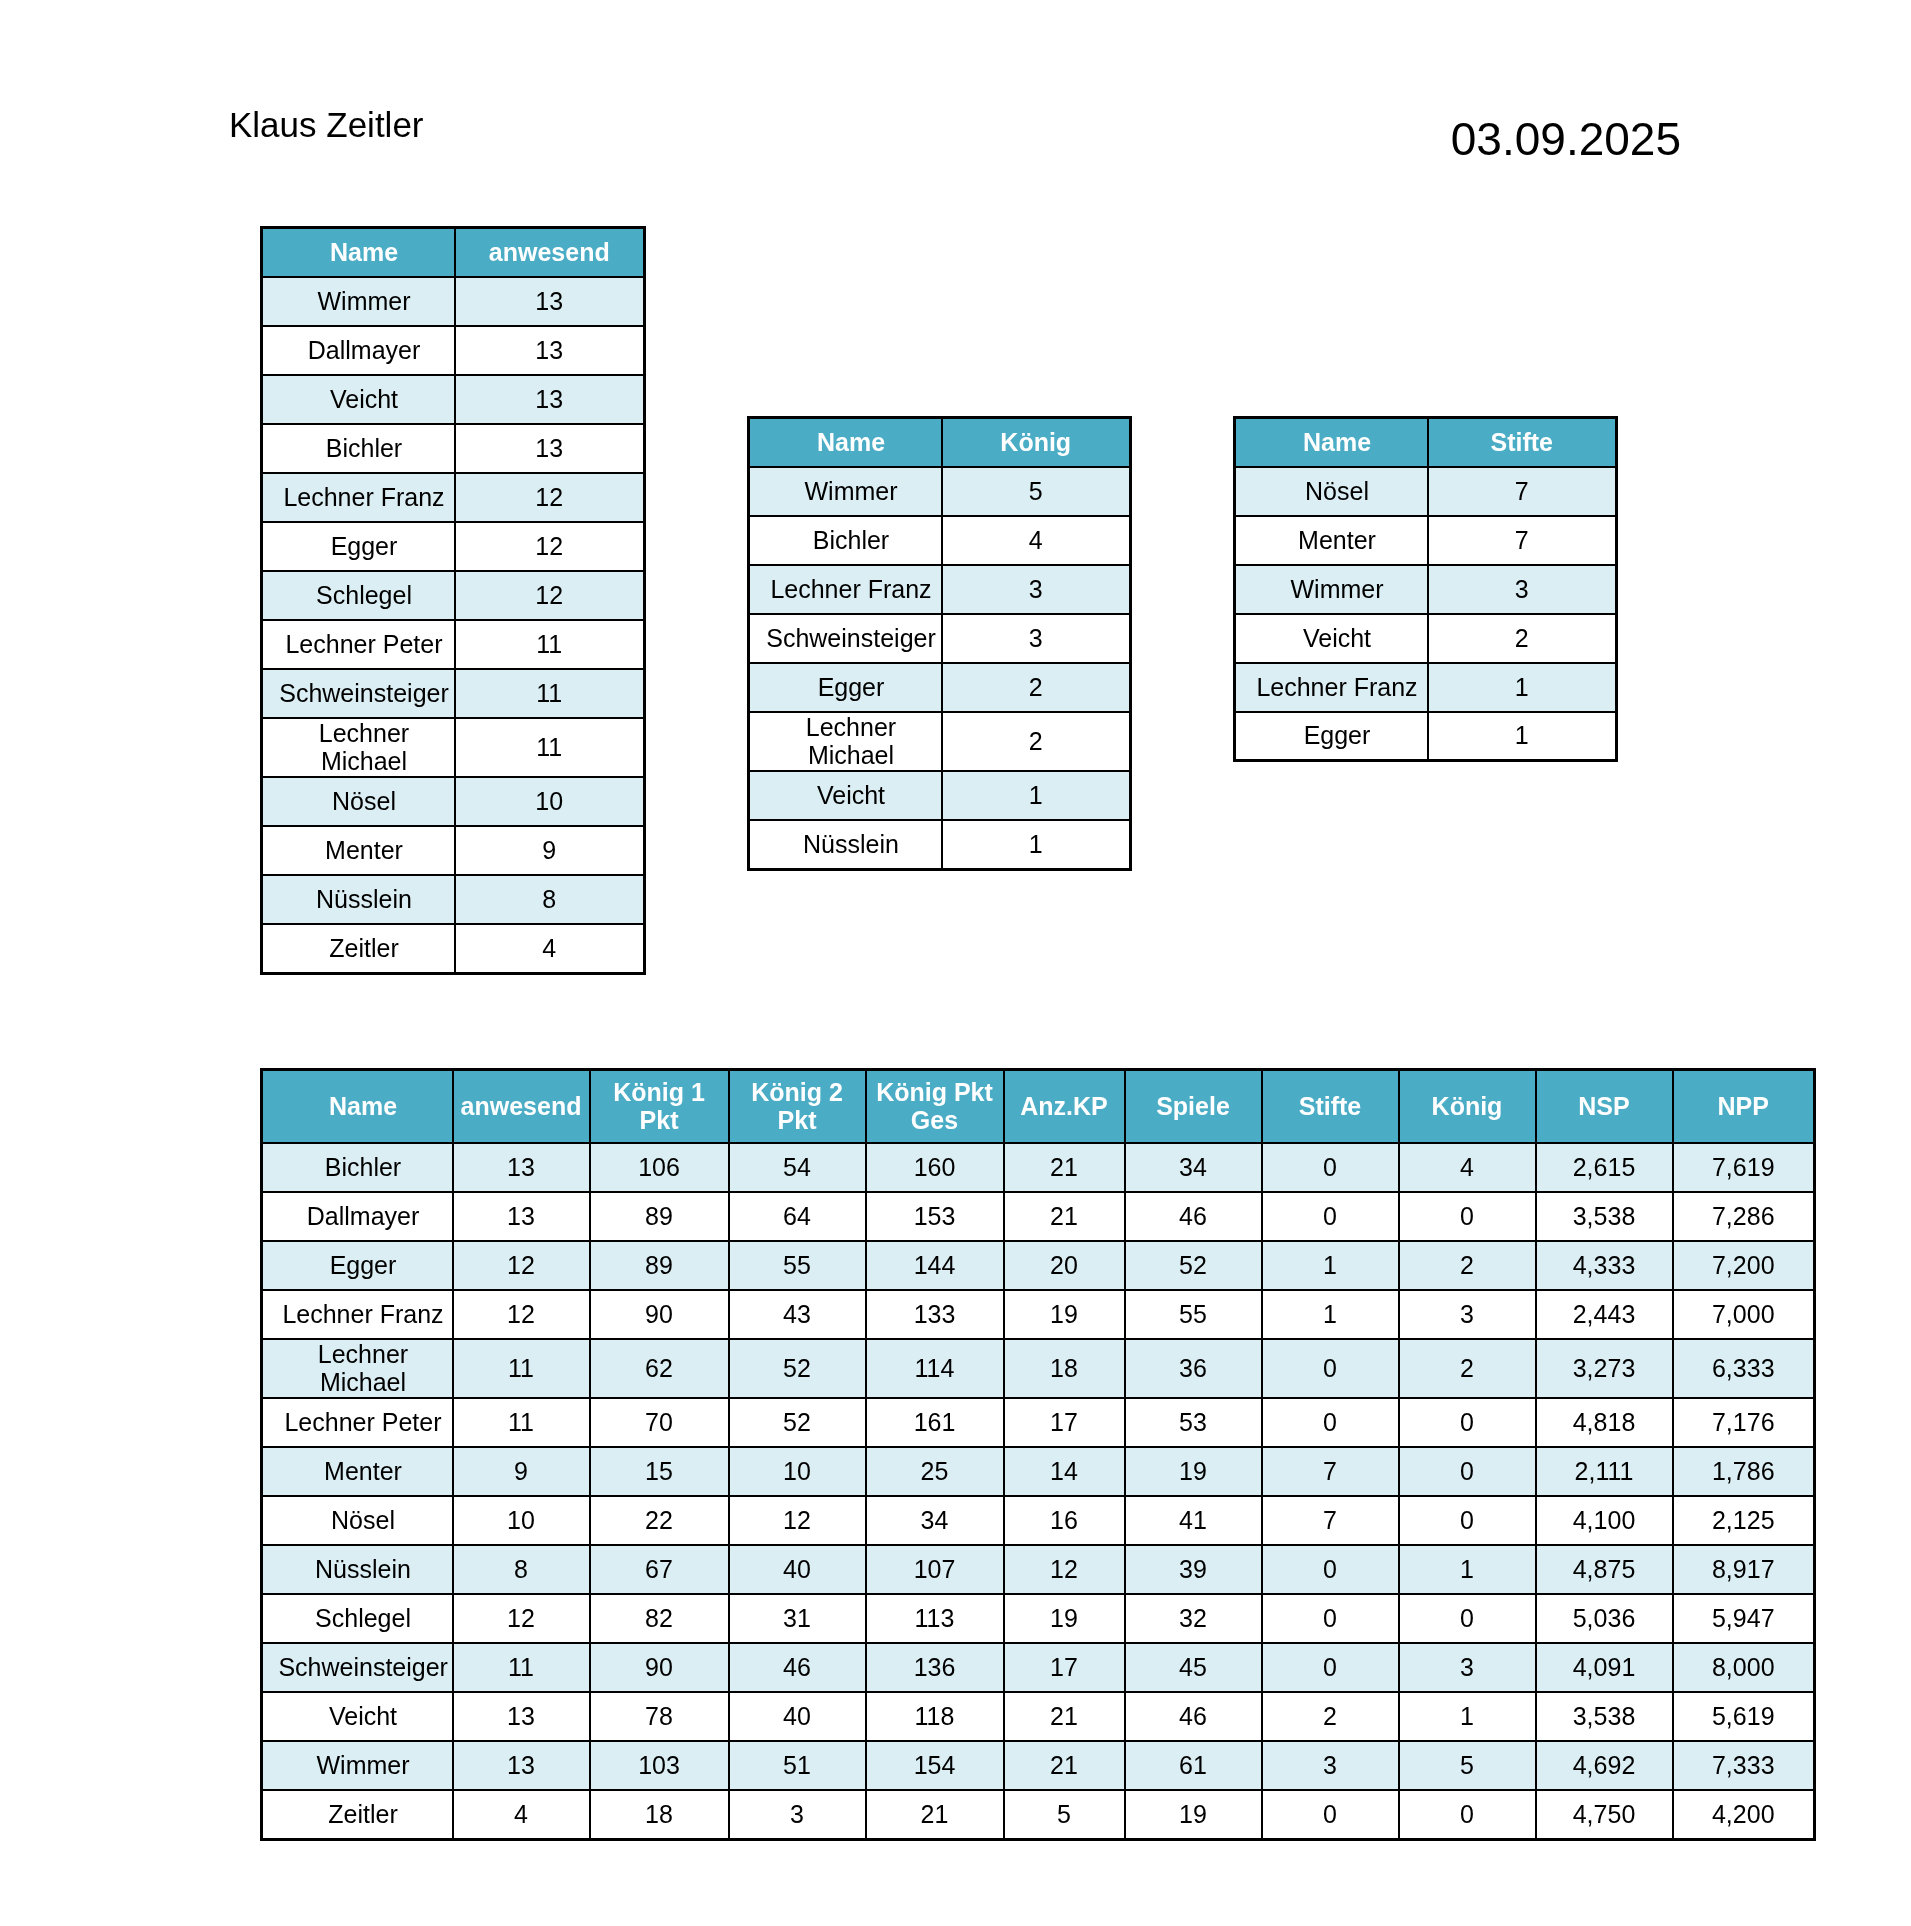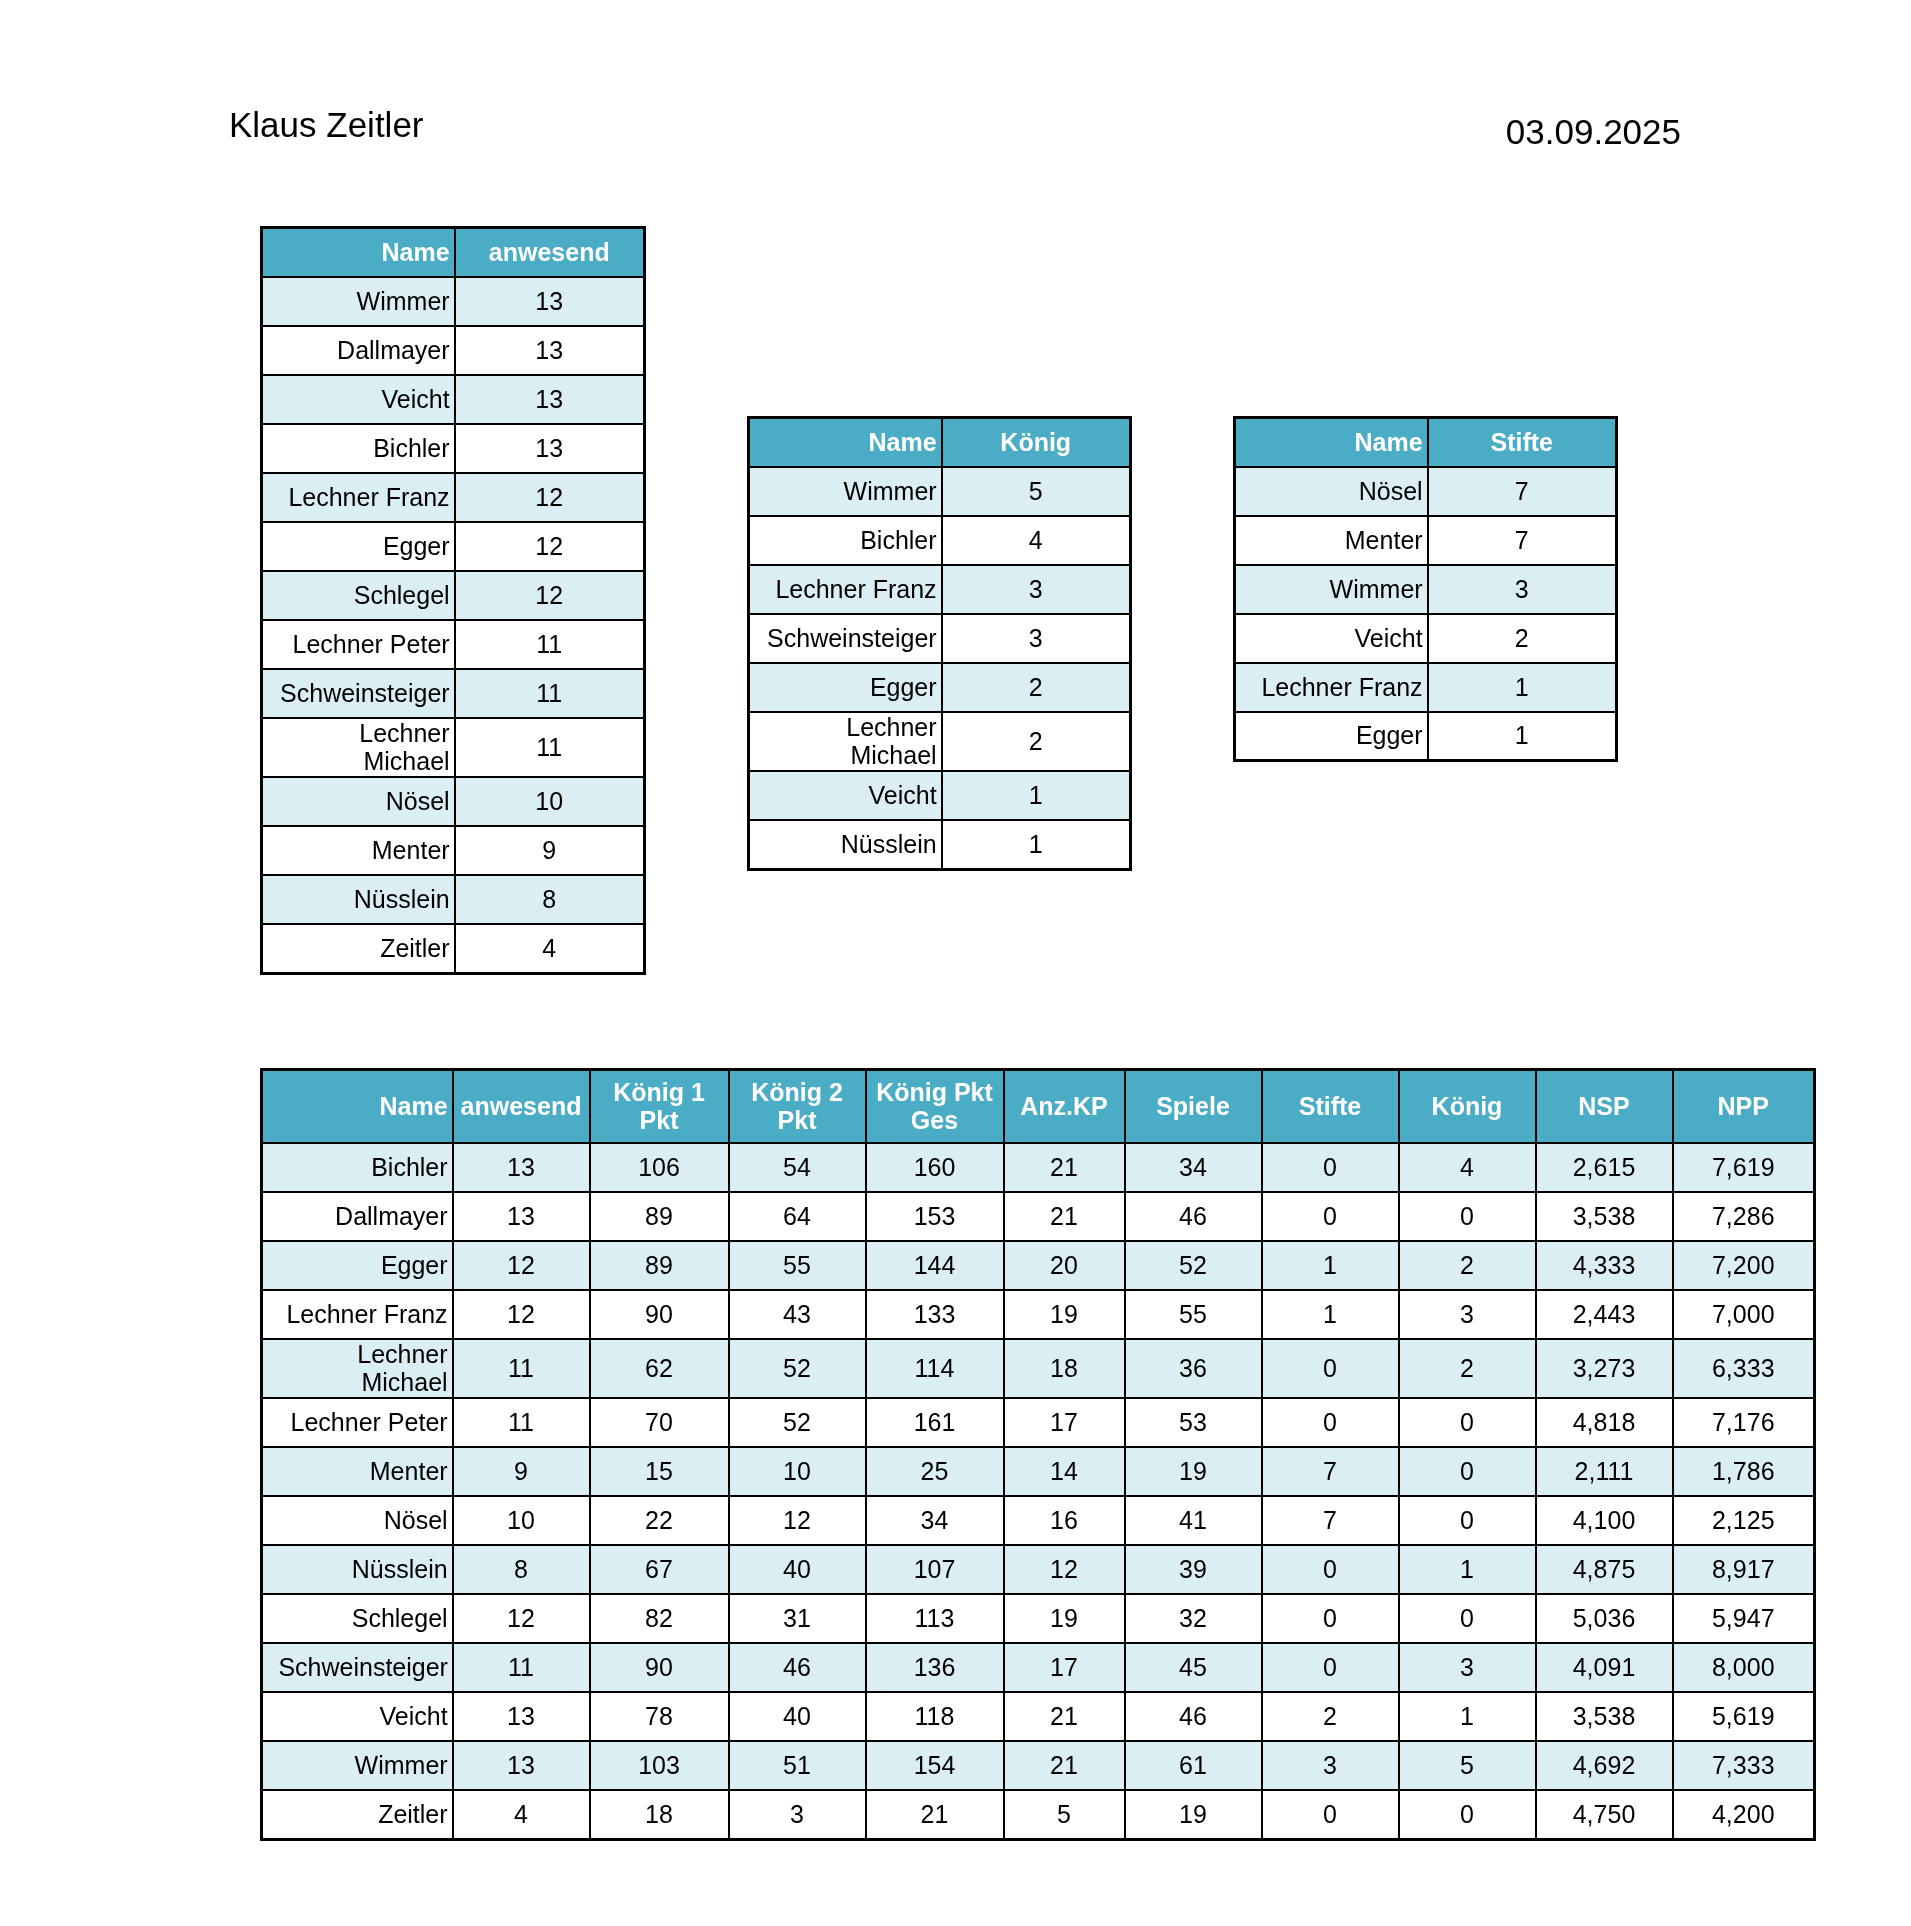--- a/index.html
+++ b/index.html
@@ -29,21 +29,21 @@
     position: absolute;
     left: 229px;
     top: 105px;
     font-size: 35px;
     white-space: nowrap;
   }
   .doc-date {
     position: absolute;
     right: 230px;
     top: 112px;
-    font-size: 35px;
+    font-size: 46px;
     white-space: nowrap;
   }
   table {
     position: absolute;
     border-collapse: collapse;
     table-layout: fixed;
     border: 3.9px solid var(--border-color);
   }
   th, td {
     border: 2.3px solid var(--border-color);
@@ -55,21 +55,21 @@
     overflow: hidden;
   }
   th {
     background: var(--header-bg);
     color: var(--header-text);
     font-weight: bold;
   }
   td { background: var(--row-bg); }
   tbody tr:nth-child(odd) td { background: var(--row-alt-bg); }
   .name-col {
-    text-align: right;
+    text-align: center;
     padding-left: 15.4px;
     padding-right: 3.9px;
   }
   .num-col { text-align: center; }
   .t-anwesend { left: 260px;  top: 226px;  width: 383px; }
   .t-koenig   { left: 747px; top: 416px; width: 381px; }
   .t-stifte   { left: 1233px; top: 416px; width: 381px; }
   .t-main     { left: 260px;  top: 1068px; width: 1554px; }
   .t-main th  { height: 73px; }
 </style>

